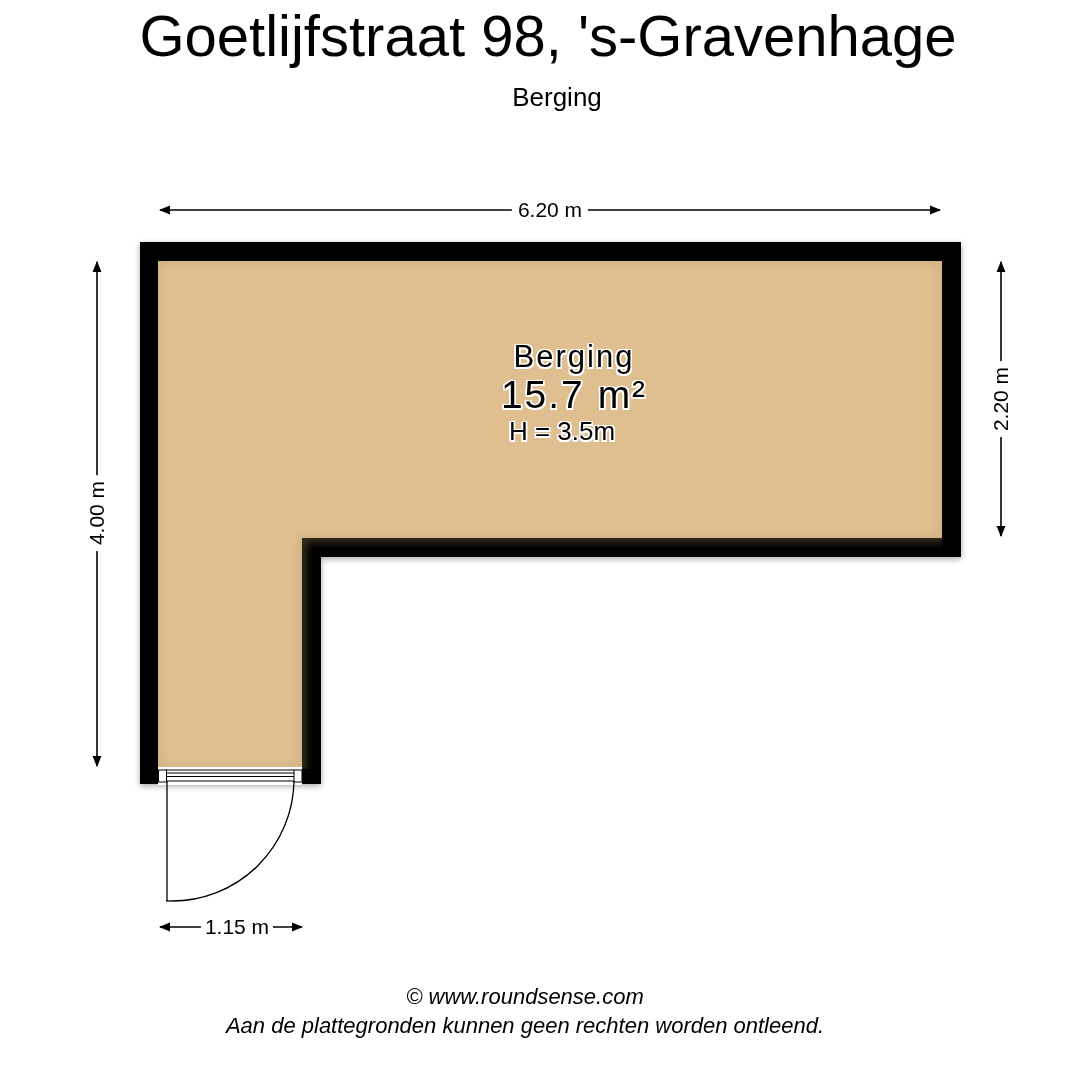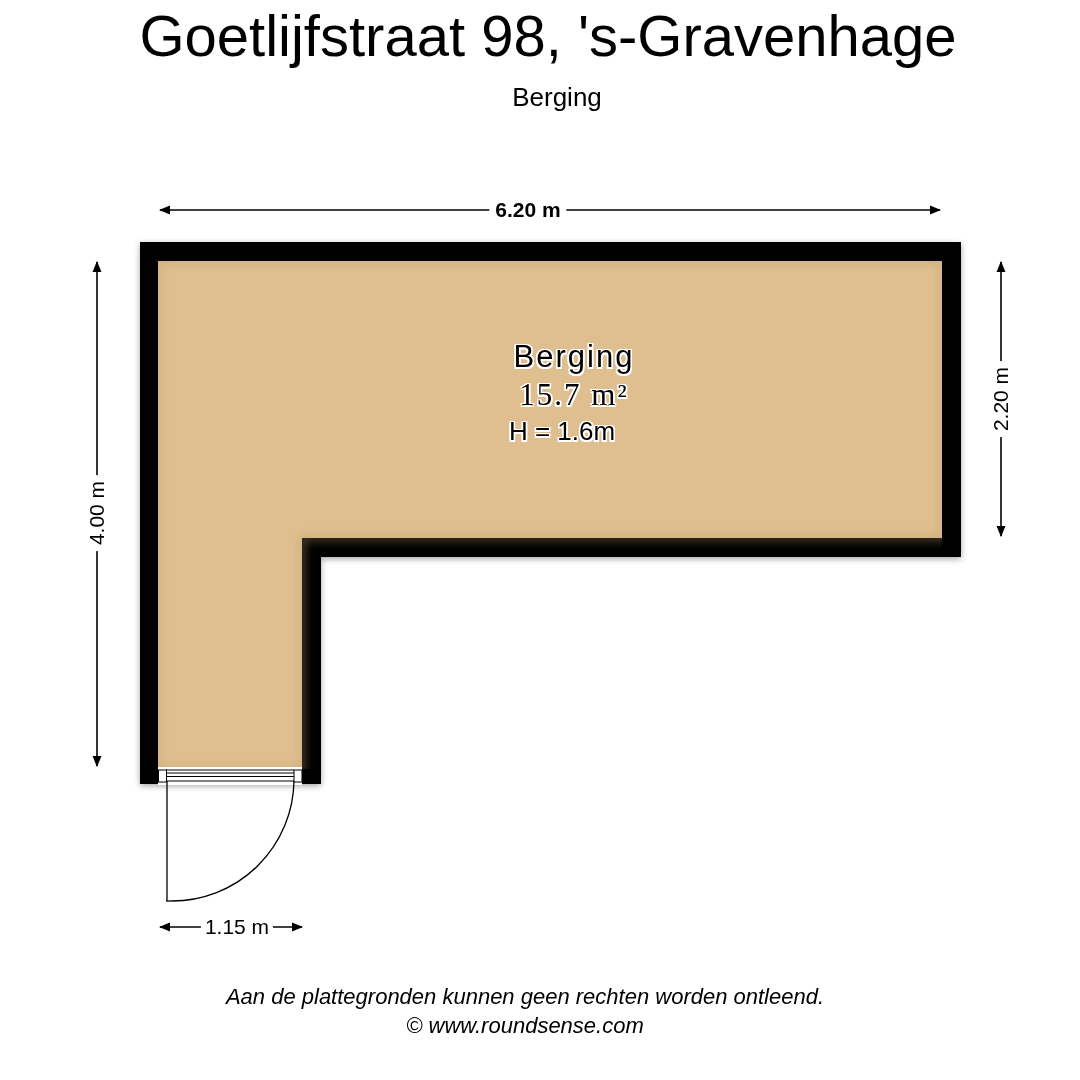--- a/index.html
+++ b/index.html
@@ -39,21 +39,21 @@
       width: 1080px; height: 1080px;
     }
     .dim-label {
       position: absolute;
       font-size: 21px;
       line-height: 24px;
       background: #fff;
       padding: 0 6px;
       white-space: nowrap;
     }
-    .dim-top { left: 528px; top: 198px; transform: translateX(-50%); font-weight: bold; }
+    .dim-top { left: 550px; top: 198px; transform: translateX(-50%); }
     .dim-left {
       left: 97px; top: 513px;
       transform: translate(-50%, -50%) rotate(-90deg);
     }
     .dim-right {
       left: 1001px; top: 399px;
       transform: translate(-50%, -50%) rotate(-90deg);
     }
     .dim-bottom {
       left: 237px; top: 915px;
@@ -67,21 +67,21 @@
       transform: translateX(-50%);
       text-align: center;
       color: #000;
       text-shadow:
         -1.5px -1.5px 0 #fff, 1.5px -1.5px 0 #fff,
         -1.5px 1.5px 0 #fff, 1.5px 1.5px 0 #fff,
         0 -1.5px 0 #fff, 0 1.5px 0 #fff,
         -1.5px 0 0 #fff, 1.5px 0 0 #fff;
     }
     .room-name { font-size: 31px; line-height: 38px; letter-spacing: 2px; }
-    .room-area { font-size: 31px; line-height: 38px; letter-spacing: 2px; font-family: Liberation Serif, serif; }
+    .room-area { font-size: 39px; line-height: 38px; letter-spacing: 2px; }
     .room-height { font-size: 26px; line-height: 34px; margin-left: -24px; }
     .footer {
       position: absolute;
       left: 0; top: 982px;
       width: 1050px;
       text-align: center;
       font-style: italic;
       font-size: 22px;
       line-height: 29px;
     }
@@ -146,19 +146,19 @@
 </svg>
 
 <div class="dim-label dim-top">6.20 m</div>
 <div class="dim-label dim-left">4.00 m</div>
 <div class="dim-label dim-right">2.20 m</div>
 <div class="dim-label dim-bottom">1.15 m</div>
 
 <div class="room-label">
   <div class="room-name">Berging</div>
   <div class="room-area">15.7 m²</div>
-  <div class="room-height">H = 1.6m</div>
+  <div class="room-height">H = 3.5m</div>
 </div>
 
 <div class="footer">
+  <div>© www.roundsense.com</div>
   <div>Aan de plattegronden kunnen geen rechten worden ontleend.</div>
-  <div>© www.roundsense.com</div>
 </div>
 
 </body></html>

